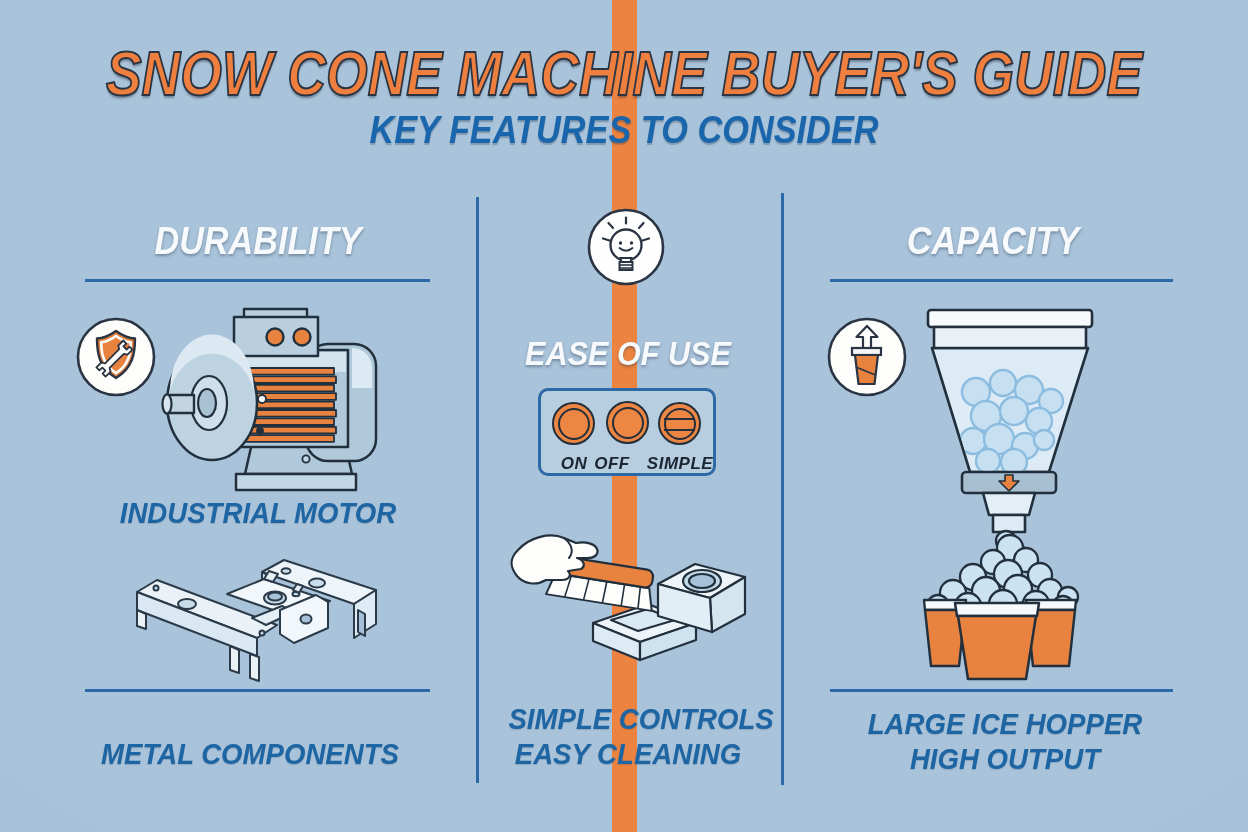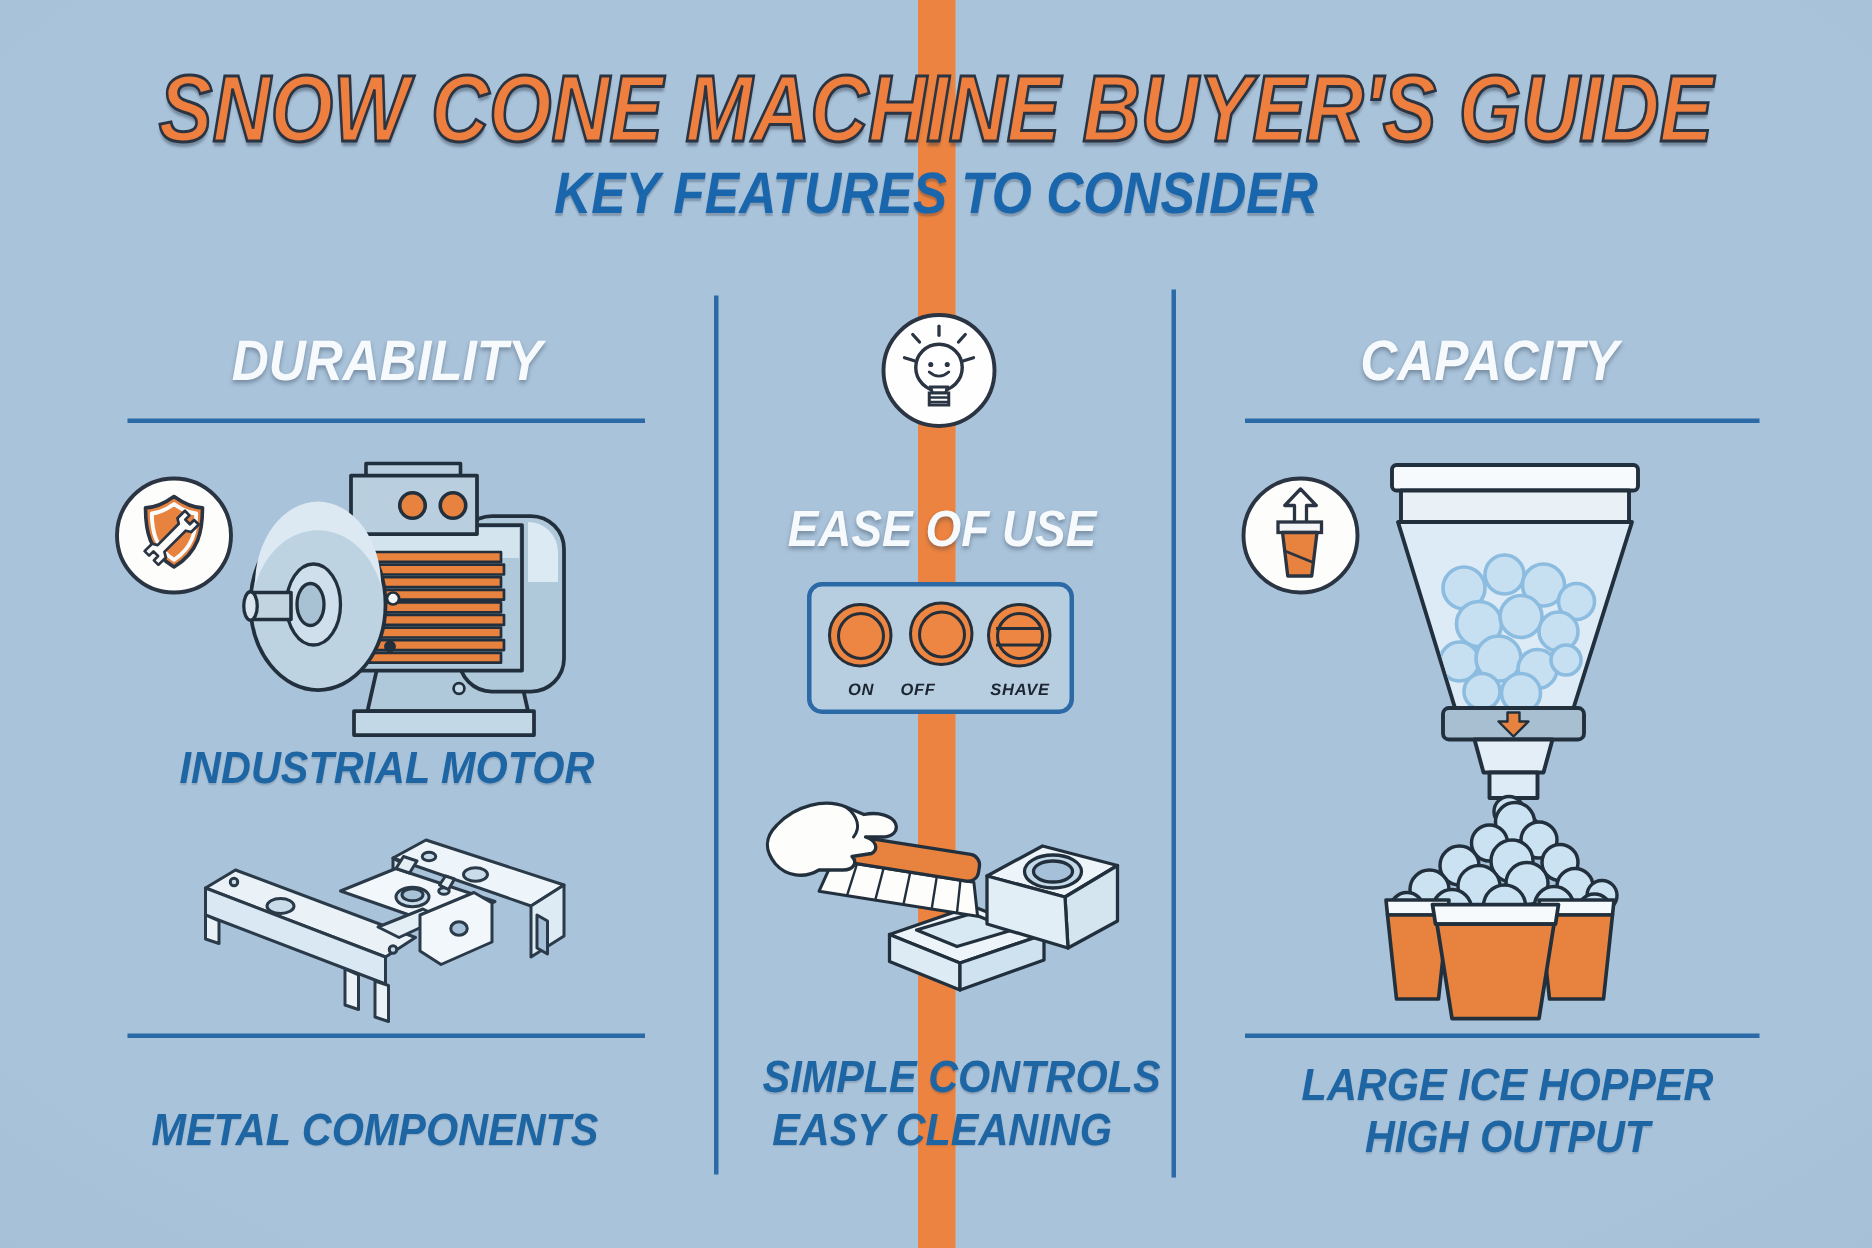--- a/index.html
+++ b/index.html
@@ -33,21 +33,21 @@
     left:538px;top:388px;width:172px;height:82px;background:#b7cde0;
     border:3.5px solid #2b6aa6;border-radius:10px;
   }
   .pbtn{position:absolute;width:39px;height:39px;border-radius:50%;
     background:#ec8642;border:2.5px solid #252f3a;}
   .pbtn::after{content:"";position:absolute;inset:3.5px;border-radius:50%;
     border:2px solid #252f3a;}
   .pbtn .shave-lines{position:absolute;left:4px;right:4px;top:14px;height:9px;
     border-top:2.5px solid #252f3a;border-bottom:2.5px solid #252f3a;}
   .plabel{position:absolute;top:63px;transform:translateX(-50%);
-    font-size:11px;color:#1c2632;letter-spacing:0.5px;}
+    font-size:17px;color:#1c2632;letter-spacing:0.5px;}
   svg{display:block;}
 </style>
 </head>
 <body>
 
 <div class="canvas">
 
   <div class="stripe"></div>
 
   <div class="abs ctr title">SNOW CONE MACHINE BUYER'S GUIDE</div>
@@ -168,21 +168,21 @@
   <div class="abs ctr mid-head" style="left:498px;width:260px;top:336px;">EASE OF USE</div>
 
   <div class="abs panel">
     <div class="pbtn" style="left:11px;top:11px;"></div>
     <div class="pbtn" style="left:65px;top:10px;"></div>
     <div class="pbtn" style="left:117px;top:11px;">
         <div class="shave-lines"></div>
       </div>
     <span class="plabel" style="left:33px;">ON</span>
     <span class="plabel" style="left:71px;">OFF</span>
-    <span class="plabel" style="left:139px;">SHAVE</span>
+    <span class="plabel" style="left:139px;">SIMPLE</span>
   </div>
 
   <svg class="abs" style="left:498px;top:528px;" width="255" height="150" viewBox="0 0 255 150">
     <g stroke="#22303d" stroke-width="2.2" stroke-linejoin="round" stroke-linecap="round">
 
       <polygon points="95,95 150,76 198,95 142,114" fill="#eef5fa"></polygon>
       <polygon points="95,95 95,113 142,132 142,114" fill="#dcebf4"></polygon>
       <polygon points="142,114 198,95 198,112 142,132" fill="#cfe2ef"></polygon>
       <polygon points="113,92 150,81 177,92 140,103" fill="#d9e9f3"></polygon>
 

